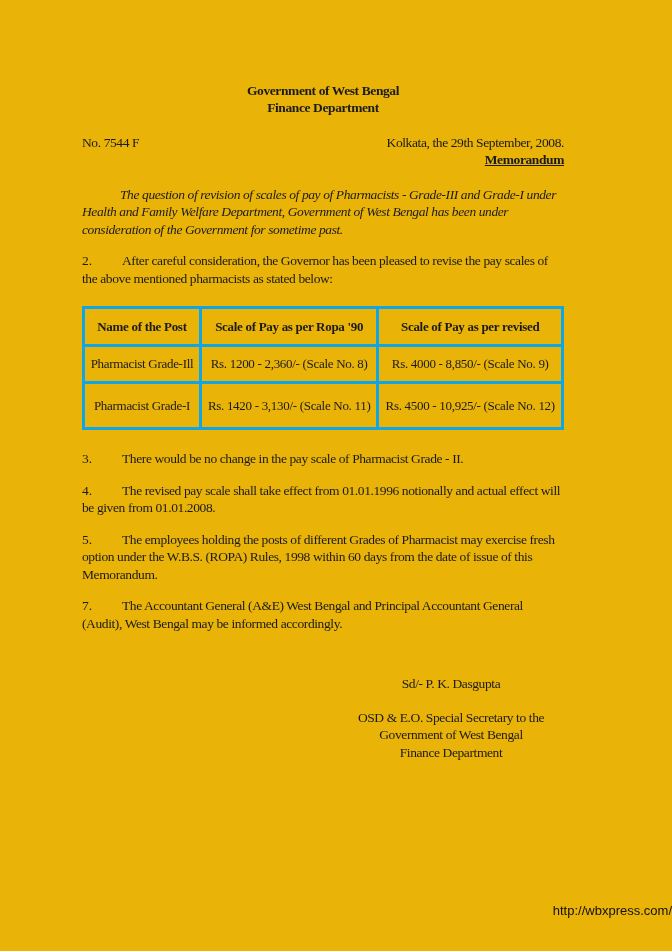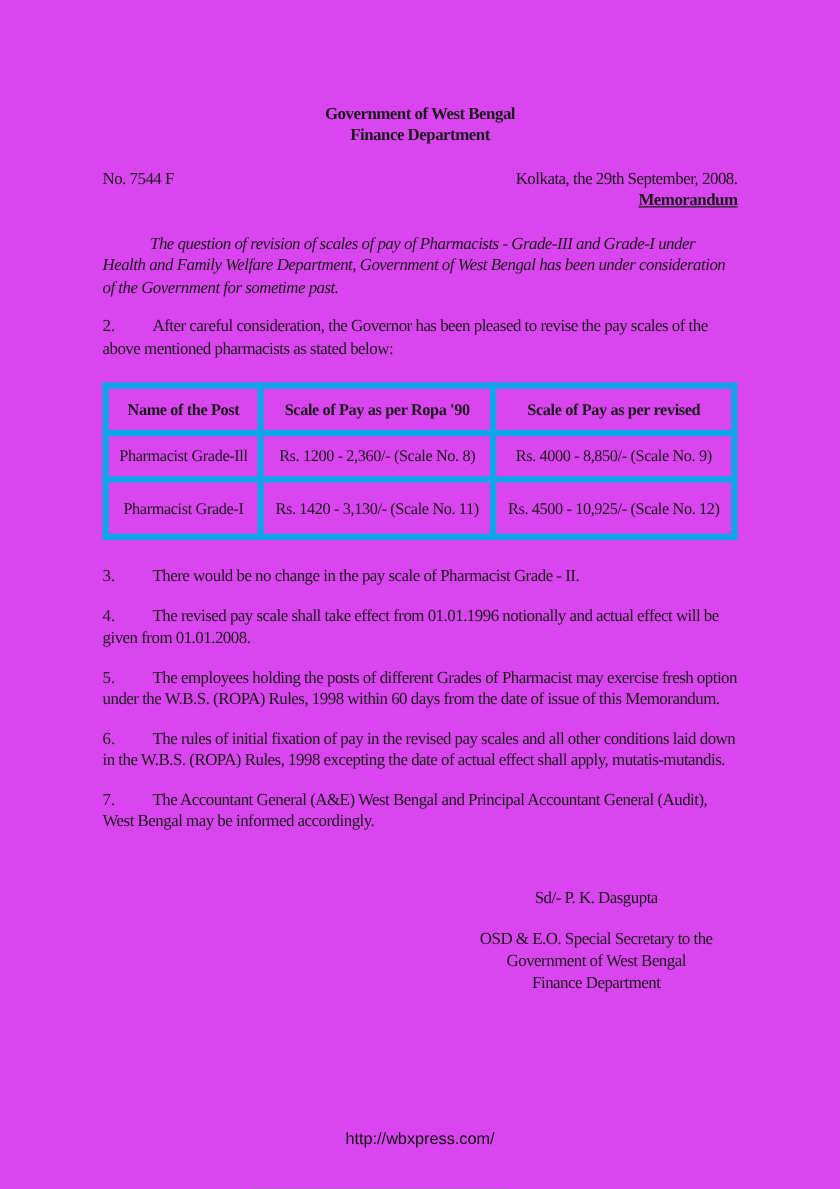--- a/index.html
+++ b/index.html
@@ -1,45 +1,45 @@
 <!DOCTYPE html>
 <html><head>
 <meta charset="utf-8">
 <style>
   html,body{margin:0;padding:0;background:#888;}
   .page{
     position:relative;
     width:672px;height:951px;
     margin:0 auto;
-    background:#d946ef;
+    background:#eab308;
     color:#1b1b1b;
     font-family:"Liberation Serif","DejaVu Serif",serif;
     font-size:13.5px;
     letter-spacing:-0.4px;
     line-height:17.5px;
     overflow:hidden;
     box-sizing:border-box;
-    padding:83px 82px 0 82px;
+    padding:83px 108px 0 82px;
   }
   .letterhead{text-align:center;font-weight:bold;line-height:16.8px;}
   .refrow{display:flex;justify-content:space-between;margin-top:17px;}
   .memo-title{
     text-align:right;font-weight:bold;text-decoration:underline;
   }
   p{margin:0;}
   .intro{margin-top:17px;text-indent:38px;font-style:italic;}
   .numbered{margin-top:14px;}
   .num{display:inline-block;width:40px;letter-spacing:0;}
   table.pay{
     border-collapse:collapse;
     margin-top:19px;
     table-layout:fixed;
   }
   table.pay th,table.pay td{
-    border:5px solid #0ea5e9;
+    border:3px solid #0ea5e9;
     text-align:center;
     vertical-align:middle;
     font-size:13px;
     letter-spacing:-0.3px;
     white-space:nowrap;
     padding:0 2px;
     overflow:hidden;
     margin-top:24px;
   }
   table.pay th{font-weight:bold;}
@@ -53,21 +53,21 @@
   .signature{
     width:250px;
     margin:43px -12px 0 auto;
     text-align:center;
   }
   .signature div{white-space:nowrap;}
   .sig-name{margin-bottom:16px;}
   .footer{
     position:absolute;
     left:0;right:0;bottom:32px;
-    text-align:center;
+    text-align:right;
     font-family:"Liberation Sans","DejaVu Sans",sans-serif;
     font-size:13px;
     letter-spacing:0;
     color:#111;
   }
 </style>
 </head>
 <body>
 
 <div class="page">
@@ -107,21 +107,20 @@
     </tr>
   </tbody>
     </table>
 
   <p class="numbered after-table"><span class="num">3.</span><span>There would be no change in the pay scale of Pharmacist Grade - II.</span></p>
 
   <p class="numbered"><span class="num">4.</span><span>The revised pay scale shall take effect from 01.01.1996 notionally and actual effect will be given from 01.01.2008.</span></p>
 
   <p class="numbered"><span class="num">5.</span><span>The employees holding the posts of different Grades of Pharmacist may exercise fresh option under the W.B.S. (ROPA) Rules, 1998 within 60 days from the date of issue of this Memorandum.</span></p>
 
-  <p class="numbered"><span class="num">6.</span><span>The rules of initial fixation of pay in the revised pay scales and all other conditions laid down in the W.B.S. (ROPA) Rules, 1998 excepting the date of actual effect shall apply, mutatis-mutandis.</span></p>
 
   <p class="numbered"><span class="num">7.</span><span>The Accountant General (A&amp;E) West Bengal and Principal Accountant General (Audit), West Bengal may be informed accordingly.</span></p>
 
   <div class="signature">
     <div class="sig-name">Sd/- P. K. Dasgupta</div>
     <div>OSD &amp; E.O. Special Secretary to the</div>
     <div>Government of West Bengal</div>
     <div>Finance Department</div>
   </div>
 

